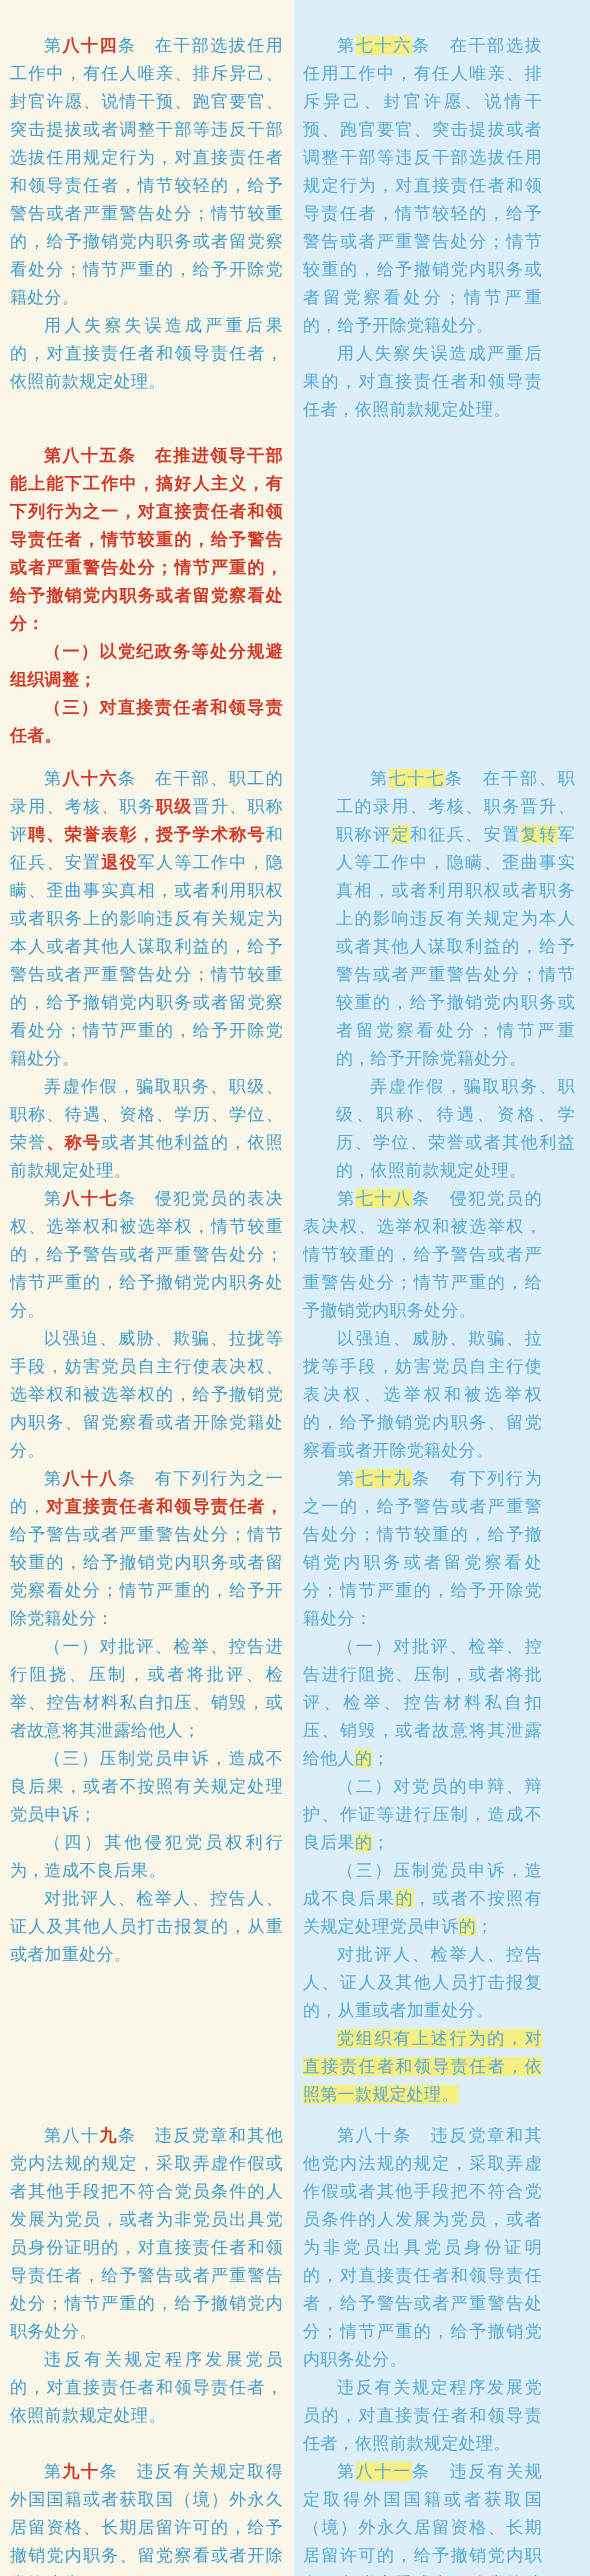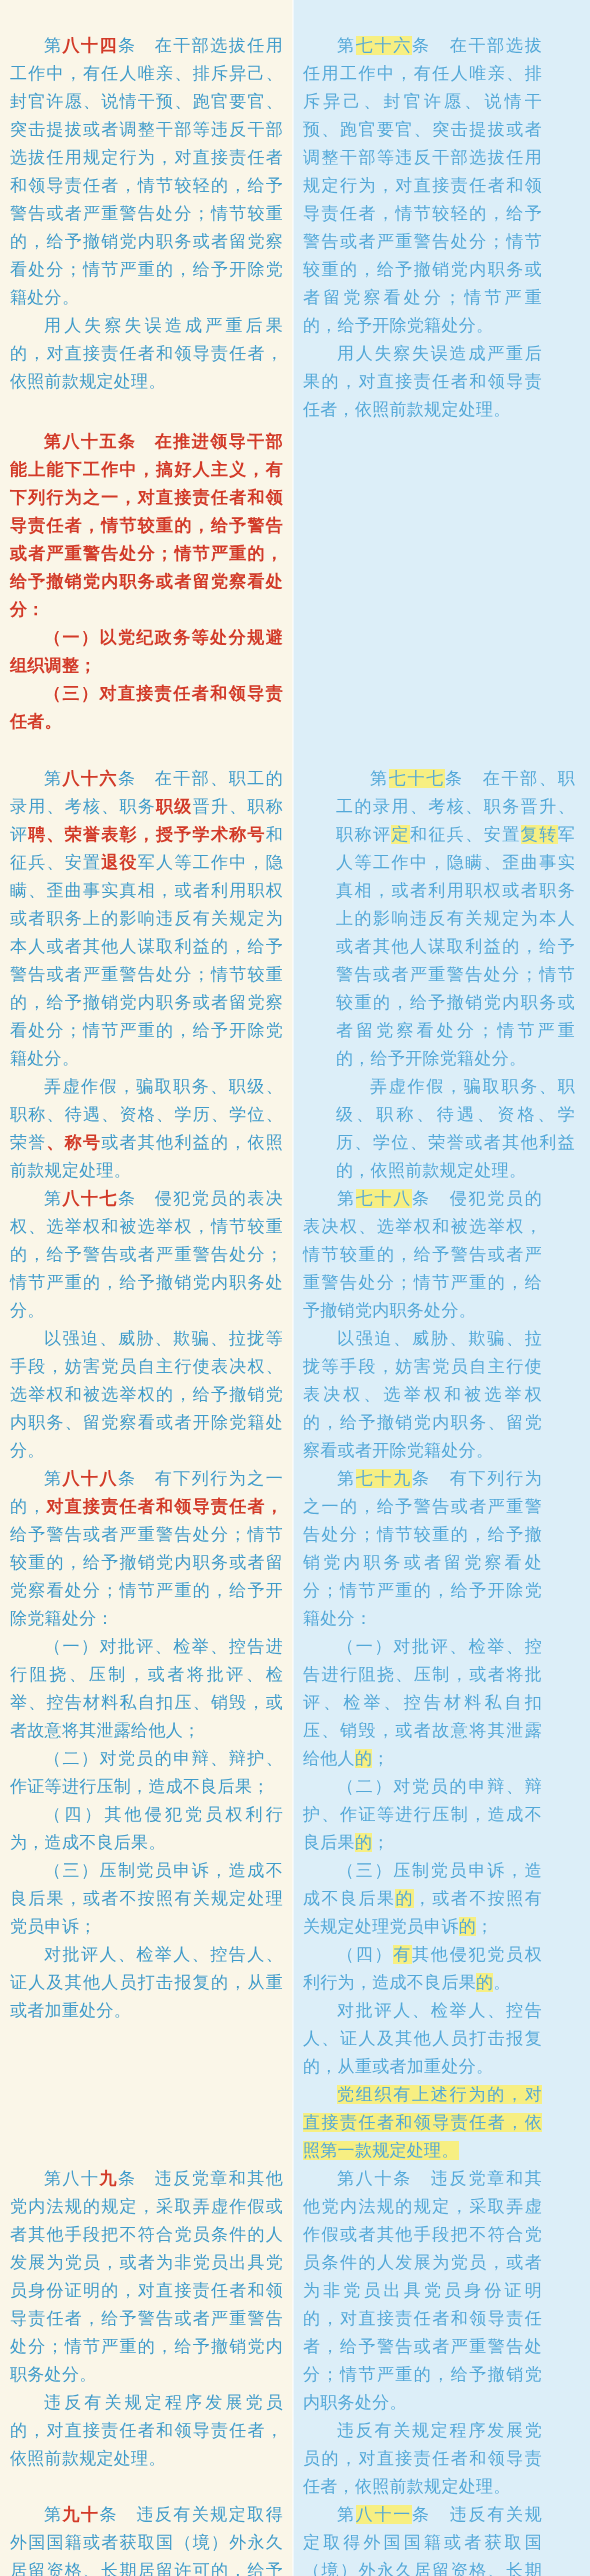--- a/index.html
+++ b/index.html
@@ -26,21 +26,21 @@
   .cell.right{width:259px;color:var(--right-text,#53a8d8);}
   .para{
     margin:0;
     text-indent:2em;
     text-align:justify;
     text-justify:inter-character;
     font-size:17px;
     line-height:28px;
     letter-spacing:0.3px;
   }
-  .article + .article{margin-top:32px;}
+  .article + .article{margin-top:46px;}
   .red{color:var(--accent-red,#d23a28);font-weight:bold;}
   .hl{background:var(--highlight,#f7ef82);}
 </style>
 </head>
 <body>
 
 <div class="page">
   <div class="col-divider"></div>
   <div id="rows">
       <div class="row" style="min-height: 733px;">
@@ -88,33 +88,31 @@
             <p class="para"><span>第</span><span class="hl">七十八</span><span>条　侵犯党员的表决权、选举权和被选举权，情节较重的，给予警告或者严重警告处分；情节严重的，给予撤销党内职务处分。</span></p>
             <p class="para"><span>以强迫、威胁、欺骗、拉拢等手段，妨害党员自主行使表决权、选举权和被选举权的，给予撤销党内职务、留党察看或者开除党籍处分。</span></p>
           </div>
         </div>
       </div>
       <div class="row" style="min-height: 657px;">
         <div class="cell left">
           <div class="article">
             <p class="para"><span>第</span><span class="red">八十八</span><span>条　有下列行为之一的，</span><span class="red">对直接责任者和领导责任者，</span><span>给予警告或者严重警告处分；情节较重的，给予撤销党内职务或者留党察看处分；情节严重的，给予开除党籍处分：</span></p>
             <p class="para"><span>（一）对批评、检举、控告进行阻挠、压制，或者将批评、检举、控告材料私自扣压、销毁，或者故意将其泄露给他人；</span></p>
-            <p class="para"><span>（二）对党员的申辩、辩护、作证等进行压制，造成不良后果；</span></p>
+            <p class="para"><span>（三）压制党员申诉，造成不良后果，或者不按照有关规定处理党员申诉；</span></p>
             <p class="para"><span>（四）其他侵犯党员权利行为，造成不良后果。</span></p>
-            <p class="para"><span>（三）压制党员申诉，造成不良后果，或者不按照有关规定处理党员申诉；</span></p>
             <p class="para"><span>对批评人、检举人、控告人、证人及其他人员打击报复的，从重或者加重处分。</span></p>
           </div>
         </div>
         <div class="cell right">
           <div class="article">
             <p class="para"><span>第</span><span class="hl">七十九</span><span>条　有下列行为之一的，给予警告或者严重警告处分；情节较重的，给予撤销党内职务或者留党察看处分；情节严重的，给予开除党籍处分：</span></p>
             <p class="para"><span>（一）对批评、检举、控告进行阻挠、压制，或者将批评、检举、控告材料私自扣压、销毁，或者故意将其泄露给他人</span><span class="hl">的</span><span>；</span></p>
             <p class="para"><span>（二）对党员的申辩、辩护、作证等进行压制，造成不良后果</span><span class="hl">的</span><span>；</span></p>
             <p class="para"><span>（三）压制党员申诉，造成不良后果</span><span class="hl">的</span><span>，或者不按照有关规定处理党员申诉</span><span class="hl">的</span><span>；</span></p>
-            <p class="para"><span>（四）</span><span class="hl">有</span><span>其他侵犯党员权利行为，造成不良后果</span><span class="hl">的</span><span>。</span></p>
             <p class="para"><span>对批评人、检举人、控告人、证人及其他人员打击报复的，从重或者加重处分。</span></p>
             <p class="para"><span class="hl">党组织有上述行为的，对直接责任者和领导责任者，依照第一款规定处理。</span></p>
           </div>
         </div>
       </div>
       <div class="row" style="min-height: 320px;">
         <div class="cell left">
           <div class="article">
             <p class="para"><span>第八十</span><span class="red">九</span><span>条　违反党章和其他党内法规的规定，采取弄虚作假或者其他手段把不符合党员条件的人发展为党员，或者为非党员出具党员身份证明的，对直接责任者和领导责任者，给予警告或者严重警告处分；情节严重的，给予撤销党内职务处分。</span></p>
             <p class="para"><span>违反有关规定程序发展党员的，对直接责任者和领导责任者，依照前款规定处理。</span></p>

